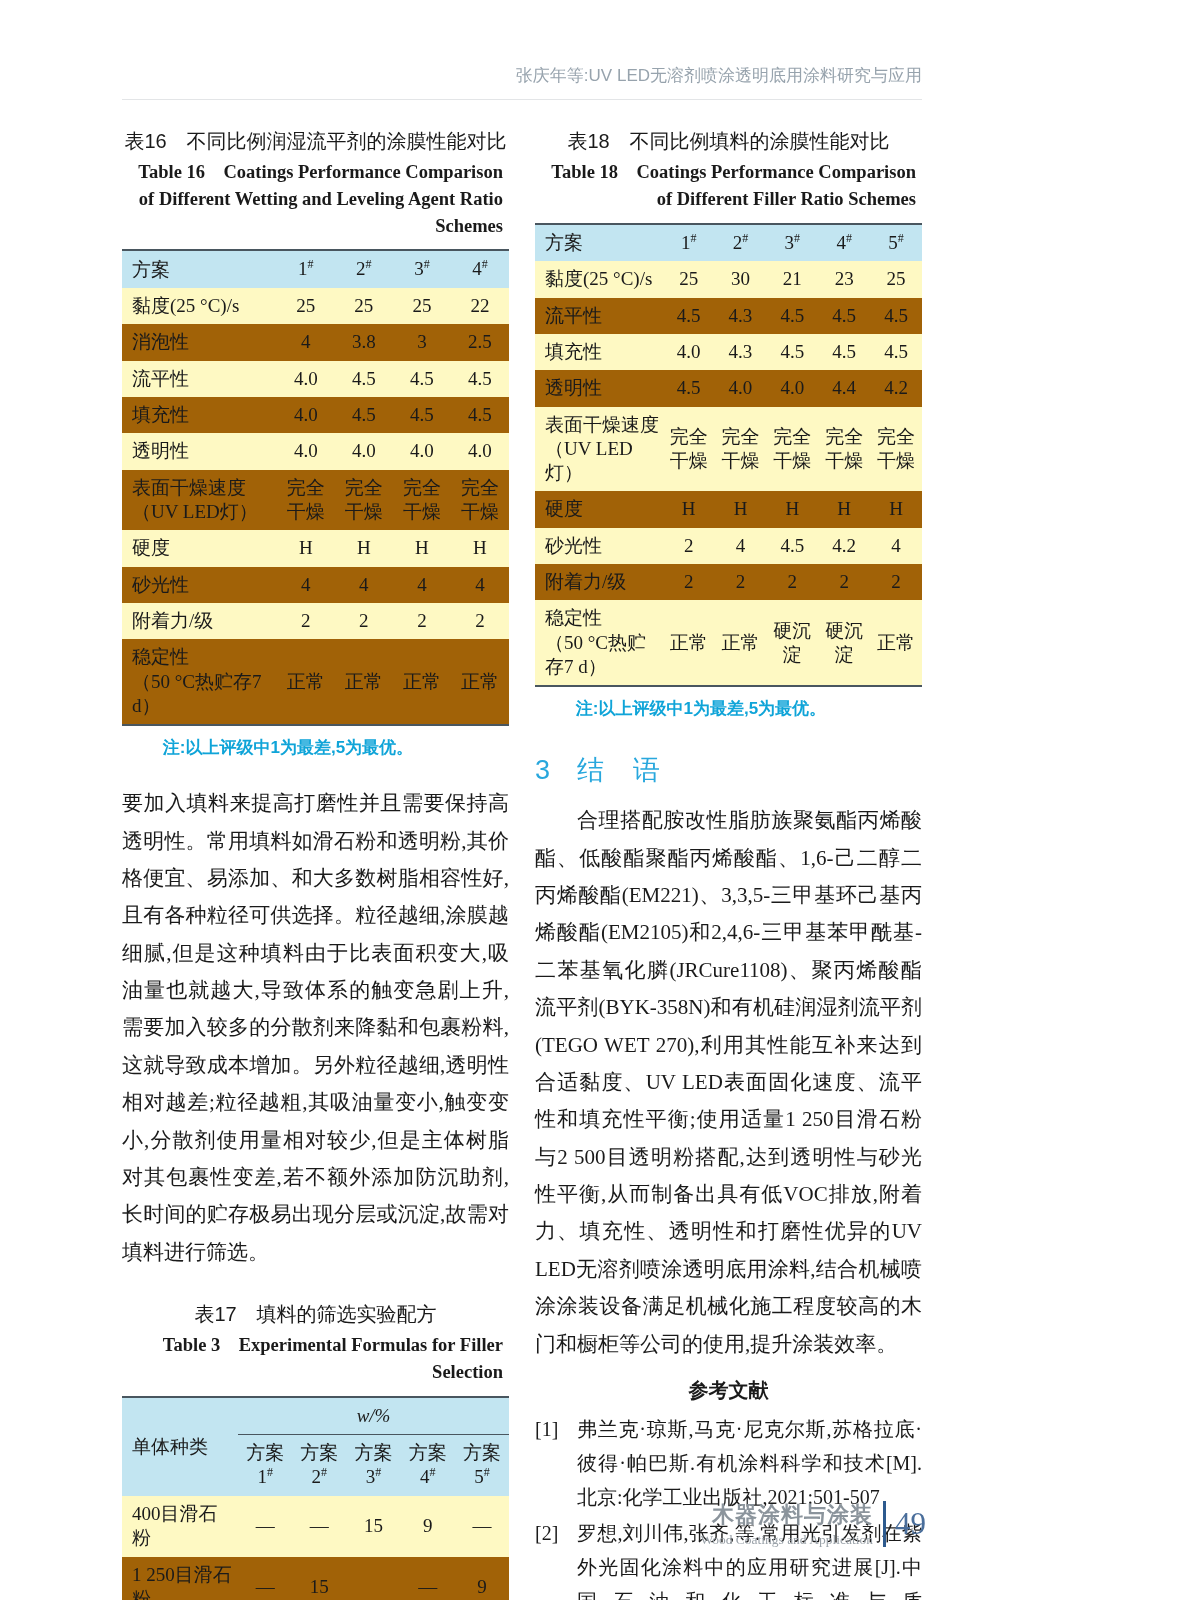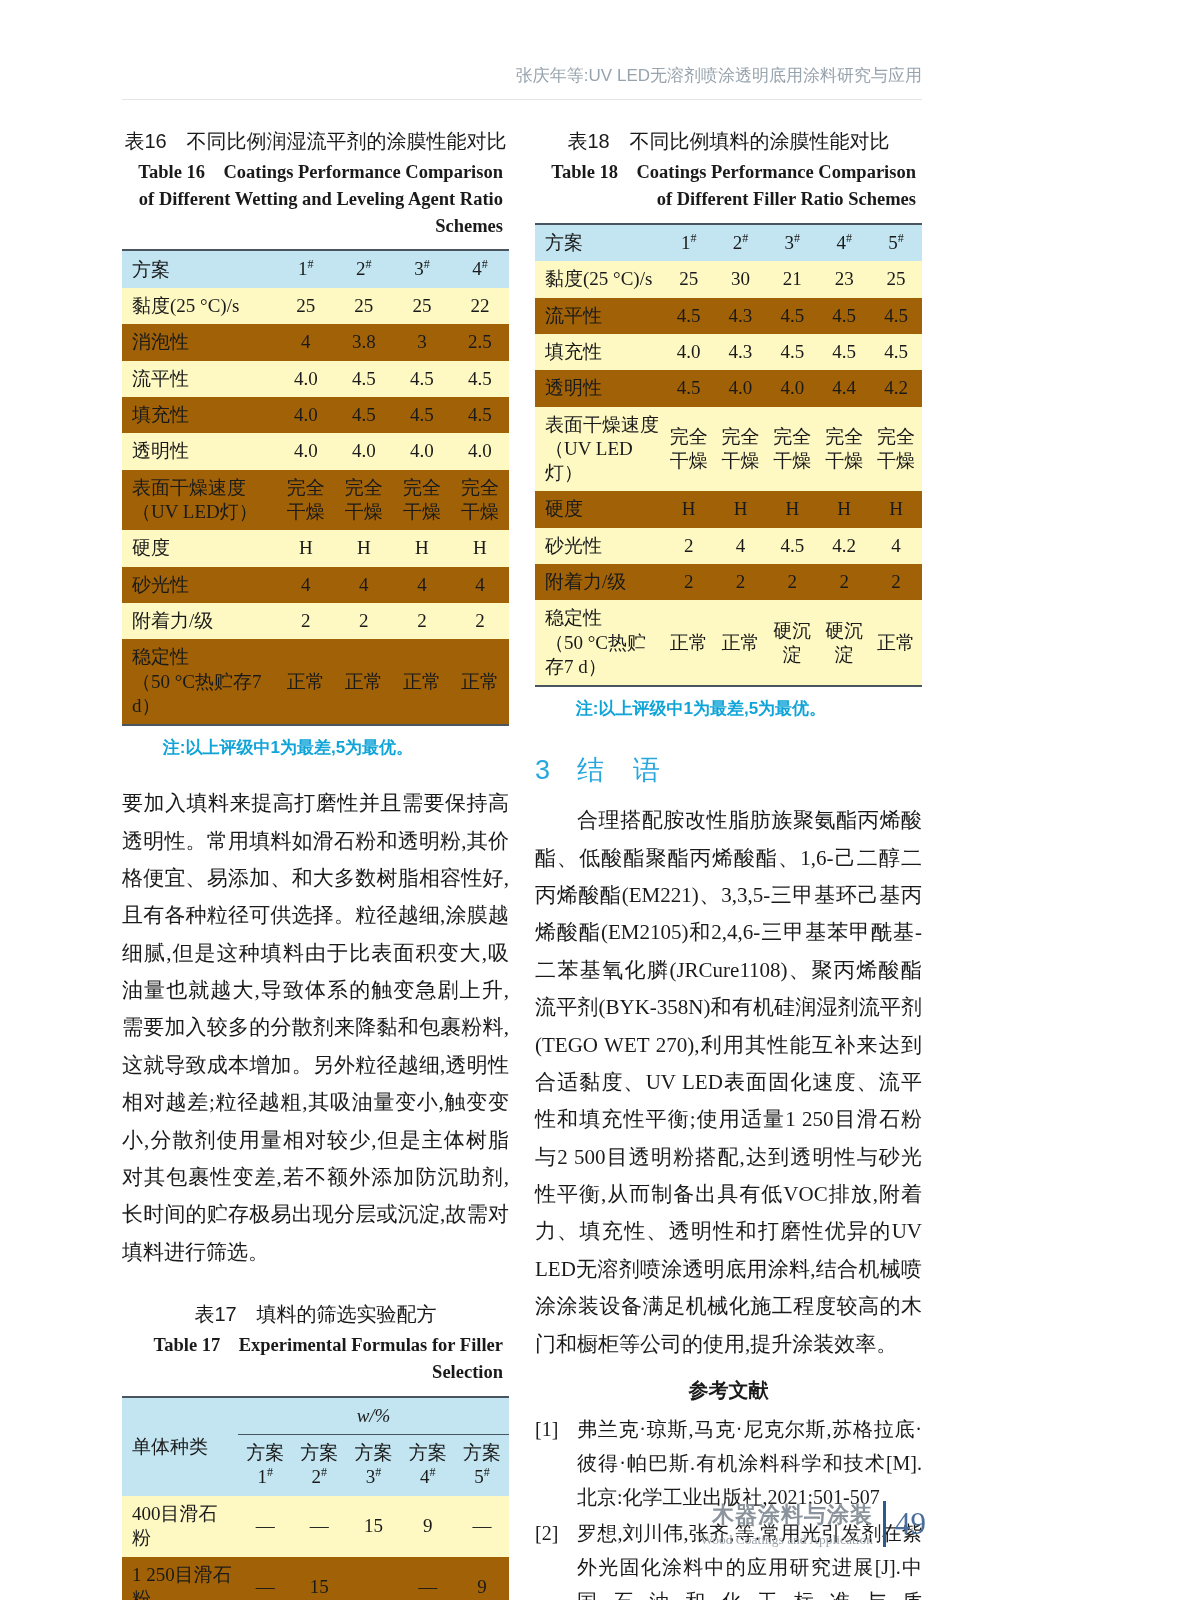--- a/index.html
+++ b/index.html
@@ -160,21 +160,21 @@
           </tbody>
         </table>
       <div class="tbl-note">注:以上评级中1为最差,5为最优。</div>
 
       <div class="left-body">
         <p class="body-text">要加入填料来提高打磨性并且需要保持高透明性。常用填料如滑石粉和透明粉,其价格便宜、易添加、和大多数树脂相容性好,且有各种粒径可供选择。粒径越细,涂膜越细腻,但是这种填料由于比表面积变大,吸油量也就越大,导致体系的触变急剧上升,需要加入较多的分散剂来降黏和包裹粉料,这就导致成本增加。另外粒径越细,透明性相对越差;粒径越粗,其吸油量变小,触变变小,分散剂使用量相对较少,但是主体树脂对其包裹性变差,若不额外添加防沉助剂,长时间的贮存极易出现分层或沉淀,故需对填料进行筛选。</p>
       </div>
 
       <div class="tbl17-wrap">
         <div class="tbl-title-zh">表17　填料的筛选实验配方</div>
-        <div class="tbl-title-en">Table 17　Experimental Formulas for Filler Selection</div>
+        <div class="tbl-title-en">Table 3　Experimental Formulas for Filler Selection</div>
         <table class="paper-table col-w-17">
           <colgroup>
               <col class="label">
             </colgroup>
         <thead>
               <tr class="hdr">
                 <th class="c0" rowspan="2">单体种类</th>
                 <th class="grp" colspan="5">w/%</th>
               </tr>
               <tr class="hdr">

